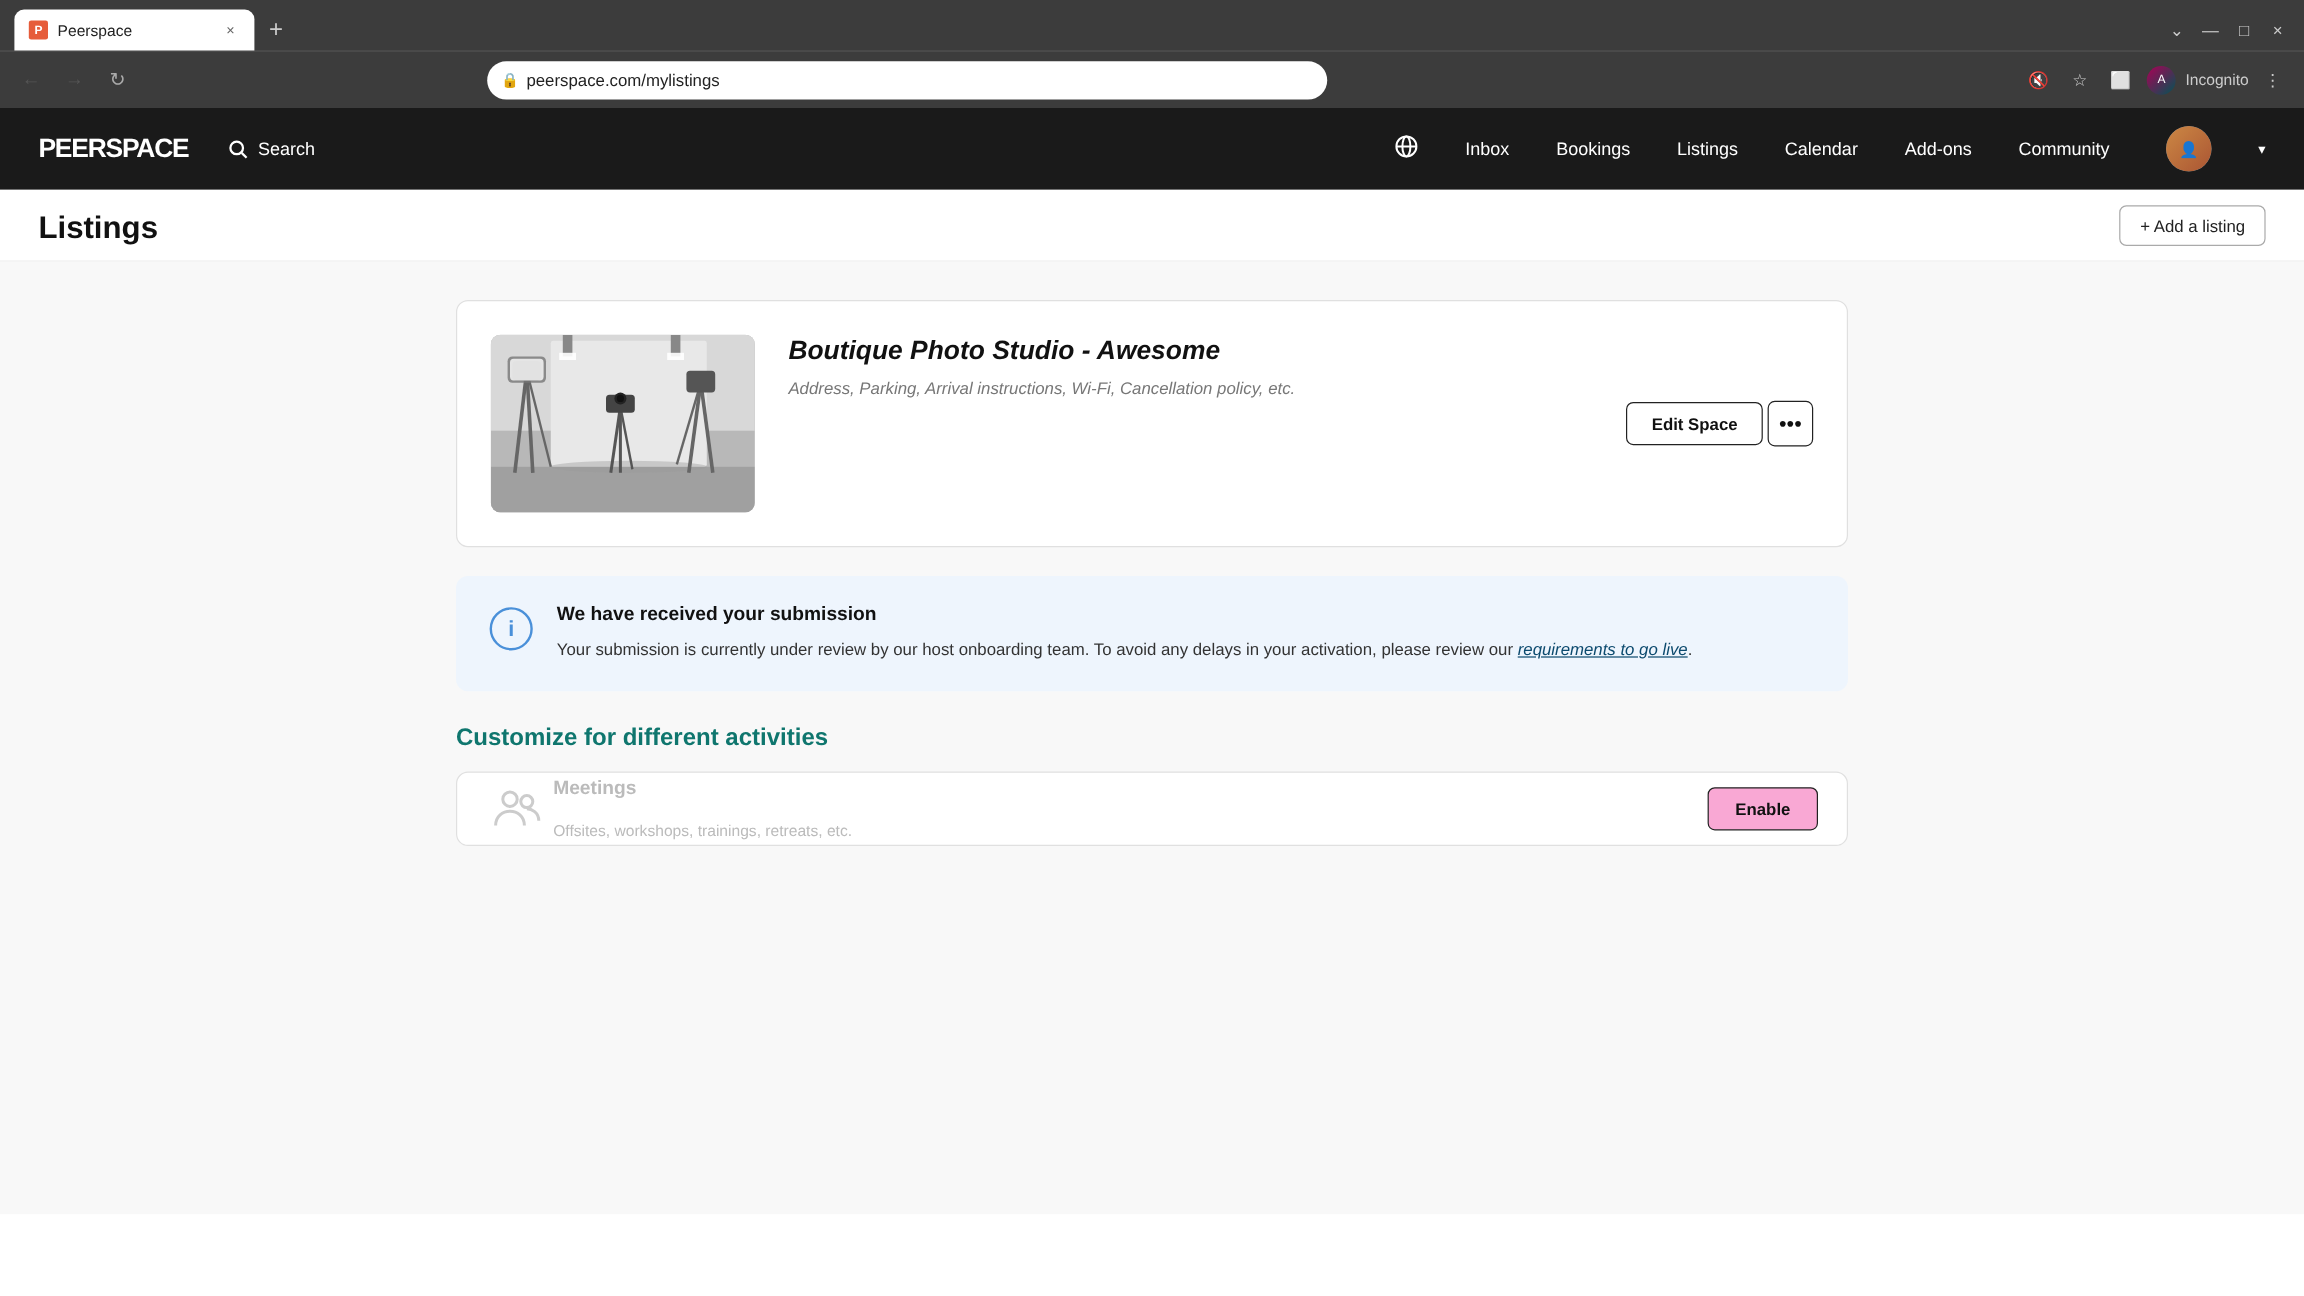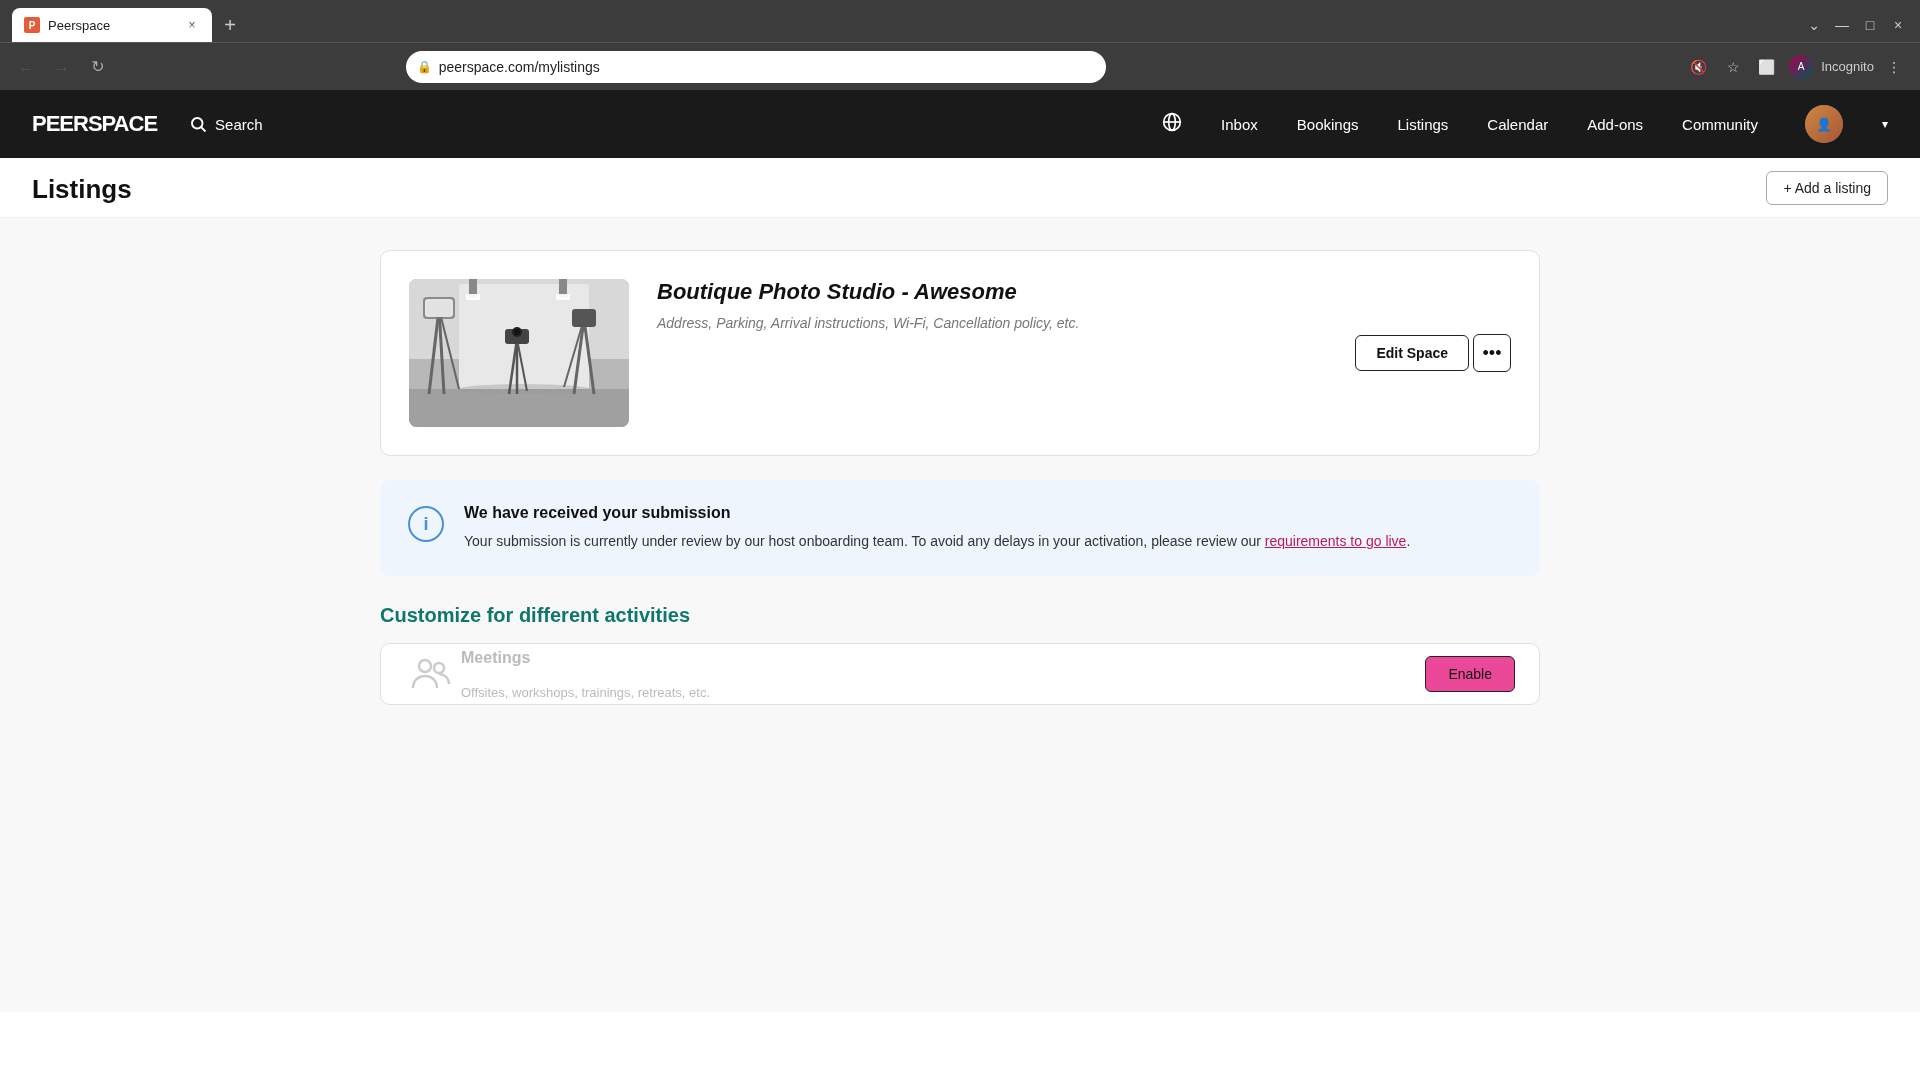--- a/index.html
+++ b/index.html
@@ -257,23 +257,24 @@
       font-weight: 700;
       color: #111;
       margin-bottom: 8px;
     }
     .info-banner-text {
       font-size: 14px;
       color: #333;
       line-height: 1.6;
     }
     .info-banner-link {
-      color: #be185d;
+      color: #0c4a6e;
       text-decoration: underline;
       cursor: pointer;
+      font-style: italic;
     }
 
     
     .section-title {
       font-size: 20px;
       font-weight: 700;
       color: #0f766e;
       margin-bottom: 16px;
     }
     .activity-card {
@@ -298,26 +299,26 @@
       font-weight: 600;
       color: #bbb;
       margin-bottom: 4px;
     }
     .activity-desc {
       font-size: 13px;
       color: #bbb;
       margin-top: 18px;
     }
     .enable-btn {
-      background: #ec4899;
+      background: #f9a8d4;
       border: 1.5px solid #222;
       border-radius: 6px;
       padding: 9px 22px;
       font-size: 14px;
-      font-weight: 400;
+      font-weight: 700;
       cursor: pointer;
       color: #111;
       white-space: nowrap;
     }
 
     
     .studio-svg {
       width: 100%; height: 100%;
     }
   </style>

